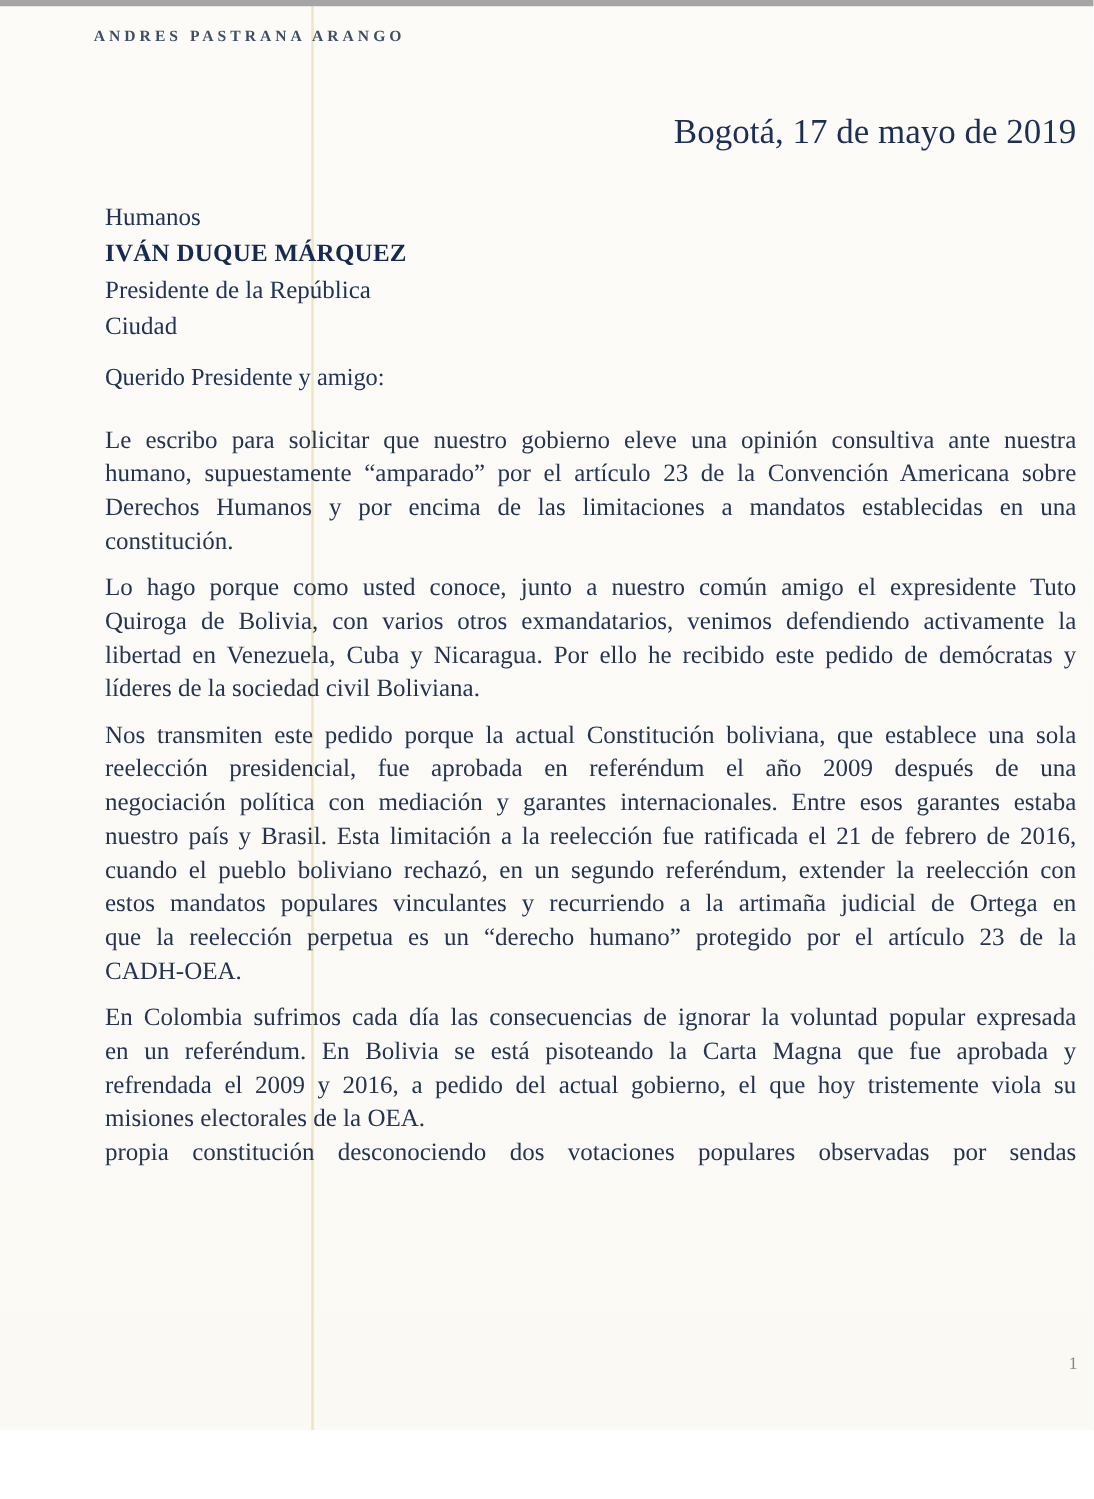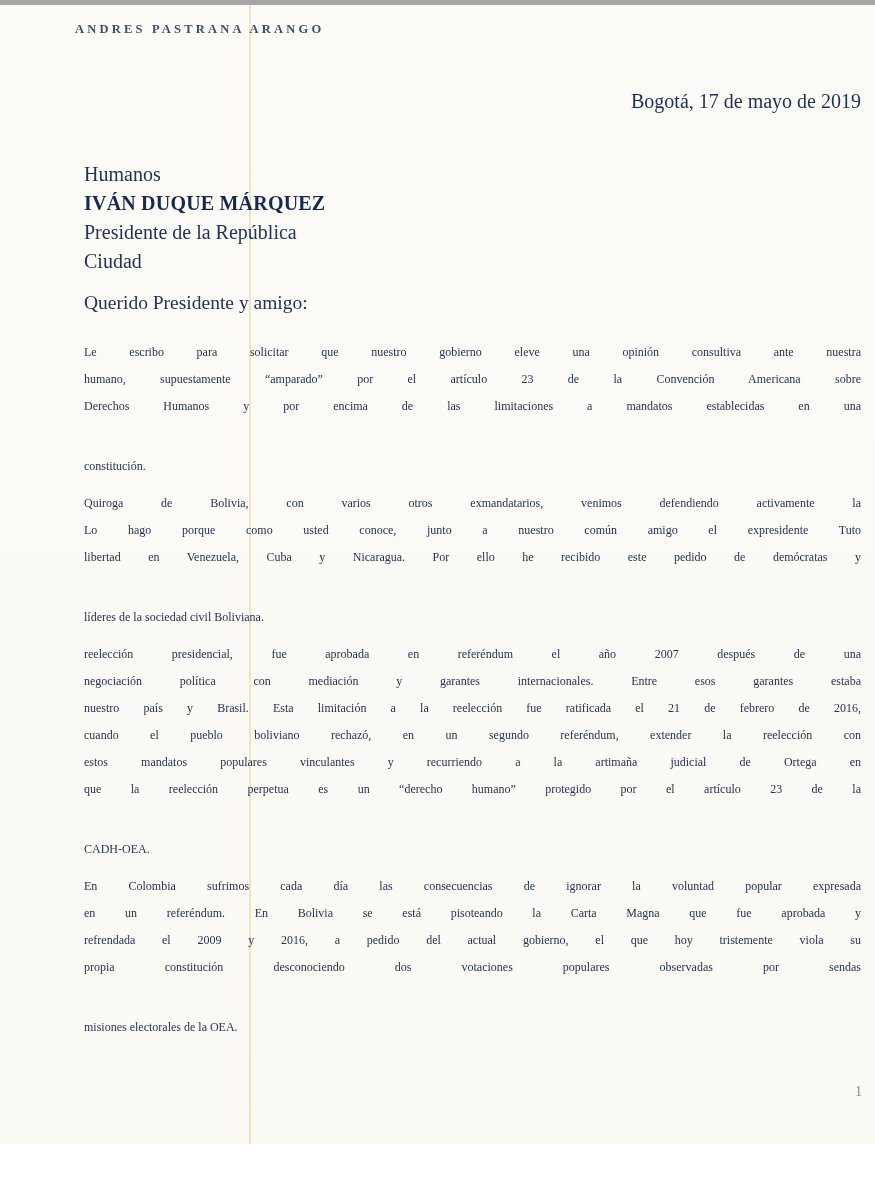--- a/index.html
+++ b/index.html
@@ -32,38 +32,38 @@
     background: rgba(226, 213, 148, 0.55); z-index: 1;
   }
   .letter-content { position: absolute; inset: 0; z-index: 2; filter: blur(0.3px); }
   .letterhead {
     position: absolute; left: 75px; top: 22px;
     font-size: 12.5px; font-weight: 600; letter-spacing: 3.2px;
     color: #3f4e64;
   }
   .date-line {
     position: absolute; left: 84px; top: 90px; width: 777px;
-    text-align: right; font-size: 20px; color: #1e2f55;
+    text-align: right; font-size: 28px; color: #1e2f55;
   }
   .recipient {
     position: absolute; left: 84px; top: 160px;
     font-size: 20px; line-height: 29px; color: #233355;
   }
   .recipient .name { font-weight: bold; color: #17294e; letter-spacing: 0.2px; }
   .salutation {
     position: absolute; left: 84px; top: 292px;
     font-size: 19.5px; color: #233355;
   }
   .letter-body {
     position: absolute; left: 84px; top: 339px; width: 777px;
-    font-size: 12px; line-height: 27px; color: #263450;
+    font-size: 20px; line-height: 27px; color: #263450;
   }
   .para + .para { margin-top: 10px; }
   .ln { text-align: justify; text-align-last: justify; }
-  .ln.last { text-align-last: left; margin-top: 33px; }
+  .ln.last { text-align-last: left; }
   .page-number {
     position: absolute; top: 1084px; right: 13px;
     font-size: 14px; color: #888888; z-index: 2;
   }
 </style>
 </head>
 <body>
 
 <div class="paper">
 
@@ -91,42 +91,43 @@
     <div class="letter-body">
 
       <div class="para">
         <div class="ln">Le escribo para solicitar que nuestro gobierno eleve una opinión consultiva ante nuestra</div>
         <div class="ln">humano, supuestamente “amparado” por el artículo 23 de la Convención Americana sobre</div>
         <div class="ln">Derechos Humanos y por encima de las limitaciones a mandatos establecidas en una</div>
         <div class="ln last">constitución.</div>
       </div>
 
       <div class="para">
+        <div class="ln">Lo hago porque como usted conoce, junto a nuestro común amigo el expresidente Tuto</div>
         <div class="ln">Quiroga de Bolivia, con varios otros exmandatarios, venimos defendiendo activamente la</div>
-        <div class="ln">Lo hago porque como usted conoce, junto a nuestro común amigo el expresidente Tuto</div>
         <div class="ln">libertad en Venezuela, Cuba y Nicaragua. Por ello he recibido este pedido de demócratas y</div>
         <div class="ln last">líderes de la sociedad civil Boliviana.</div>
       </div>
 
       <div class="para">
-        <div class="ln">reelección presidencial, fue aprobada en referéndum el año 2007 después de una</div>
+        <div class="ln">Nos transmiten este pedido porque la actual Constitución boliviana, que establece una sola</div>
+        <div class="ln">reelección presidencial, fue aprobada en referéndum el año 2009 después de una</div>
         <div class="ln">negociación política con mediación y garantes internacionales. Entre esos garantes estaba</div>
         <div class="ln">nuestro país y Brasil. Esta limitación a la reelección fue ratificada el 21 de febrero de 2016,</div>
         <div class="ln">cuando el pueblo boliviano rechazó, en un segundo referéndum, extender la reelección con</div>
         <div class="ln">estos mandatos populares vinculantes y recurriendo a la artimaña judicial de Ortega en</div>
         <div class="ln">que la reelección perpetua es un “derecho humano” protegido por el artículo 23 de la</div>
         <div class="ln last">CADH-OEA.</div>
       </div>
 
       <div class="para">
         <div class="ln">En Colombia sufrimos cada día las consecuencias de ignorar la voluntad popular expresada</div>
         <div class="ln">en un referéndum. En Bolivia se está pisoteando la Carta Magna que fue aprobada y</div>
         <div class="ln">refrendada el 2009 y 2016, a pedido del actual gobierno, el que hoy tristemente viola su</div>
+        <div class="ln last">misiones electorales de la OEA.</div>
         <div class="ln">propia constitución desconociendo dos votaciones populares observadas por sendas</div>
-        <div class="ln last">misiones electorales de la OEA.</div>
       </div>
 
     </div>
   </div>
 
   <div class="page-number">1</div>
 
 </div>
 
 </body></html>

